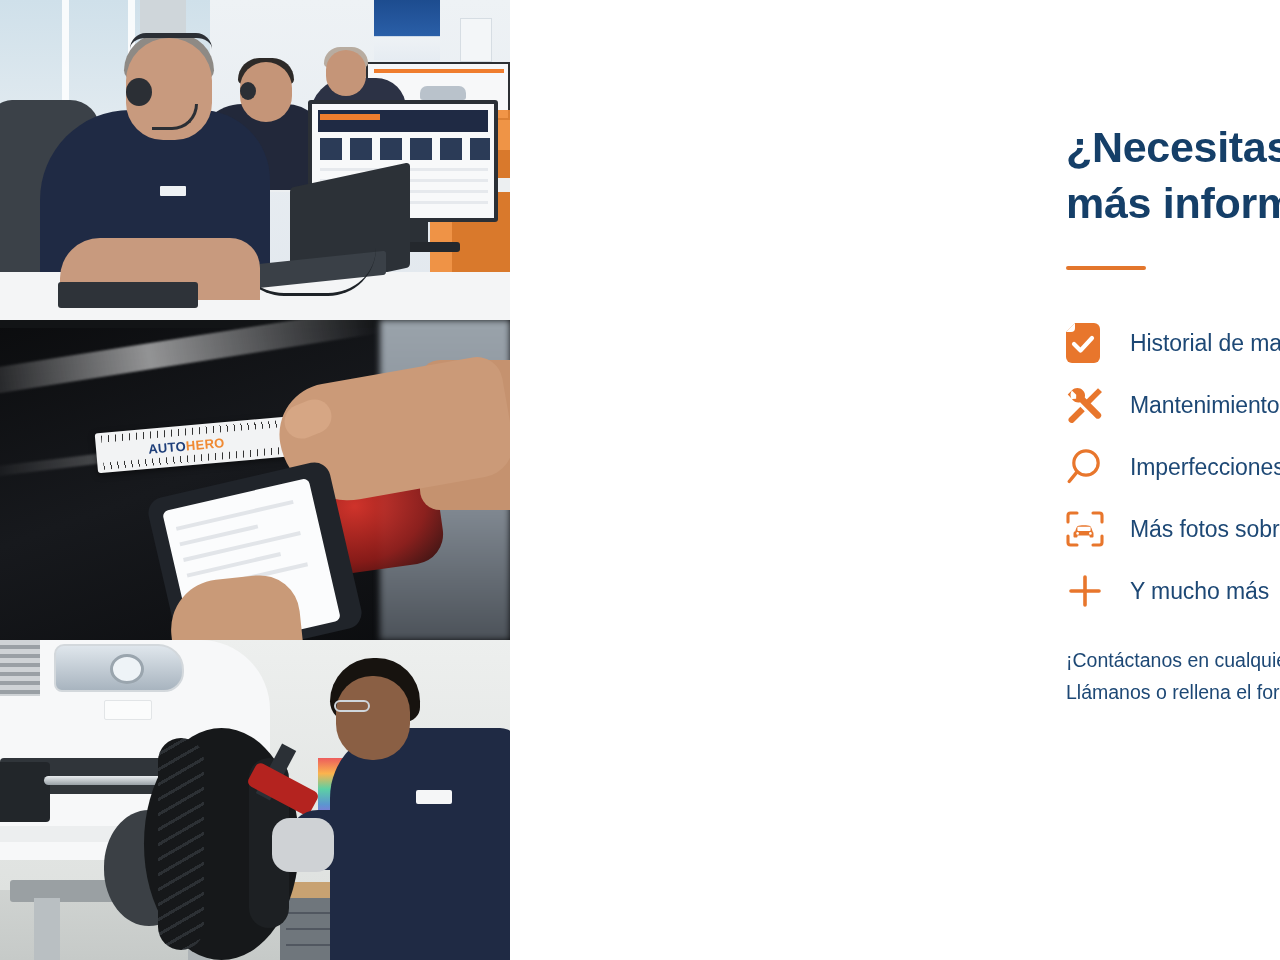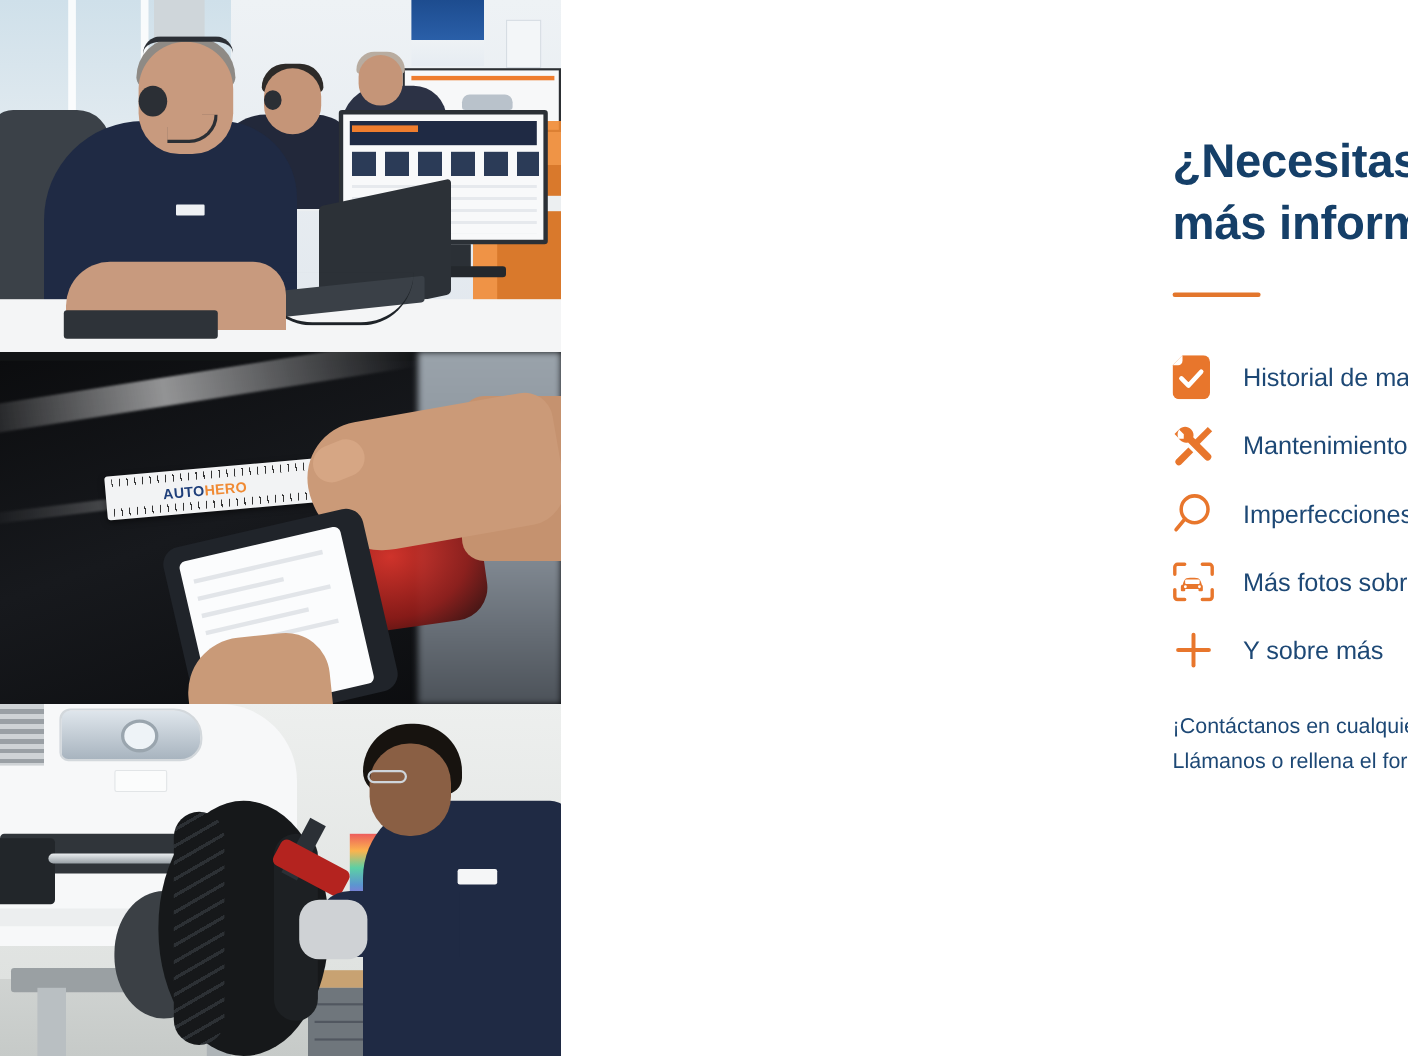--- a/index.html
+++ b/index.html
@@ -322,21 +322,21 @@
 
       <div class="feature">
         <span class="ico">
           <svg width="38" height="38" viewBox="0 0 38 38">
             <g stroke="#e8762c" stroke-width="3.6" stroke-linecap="round">
               <line x1="19" y1="5" x2="19" y2="33"></line>
               <line x1="5" y1="19" x2="33" y2="19"></line>
             </g>
           </svg>
         </span>
-        <span class="txt">Y sobre más</span>
+        <span class="txt">Y mucho más</span>
       </div>
 
     </div>
 
     <p class="contact">
       <span>¡Contáctanos en cualquier momento para más información!</span>
       <span>Llámanos o rellena el formulario de contacto.</span>
     </p>
 
   </div>

